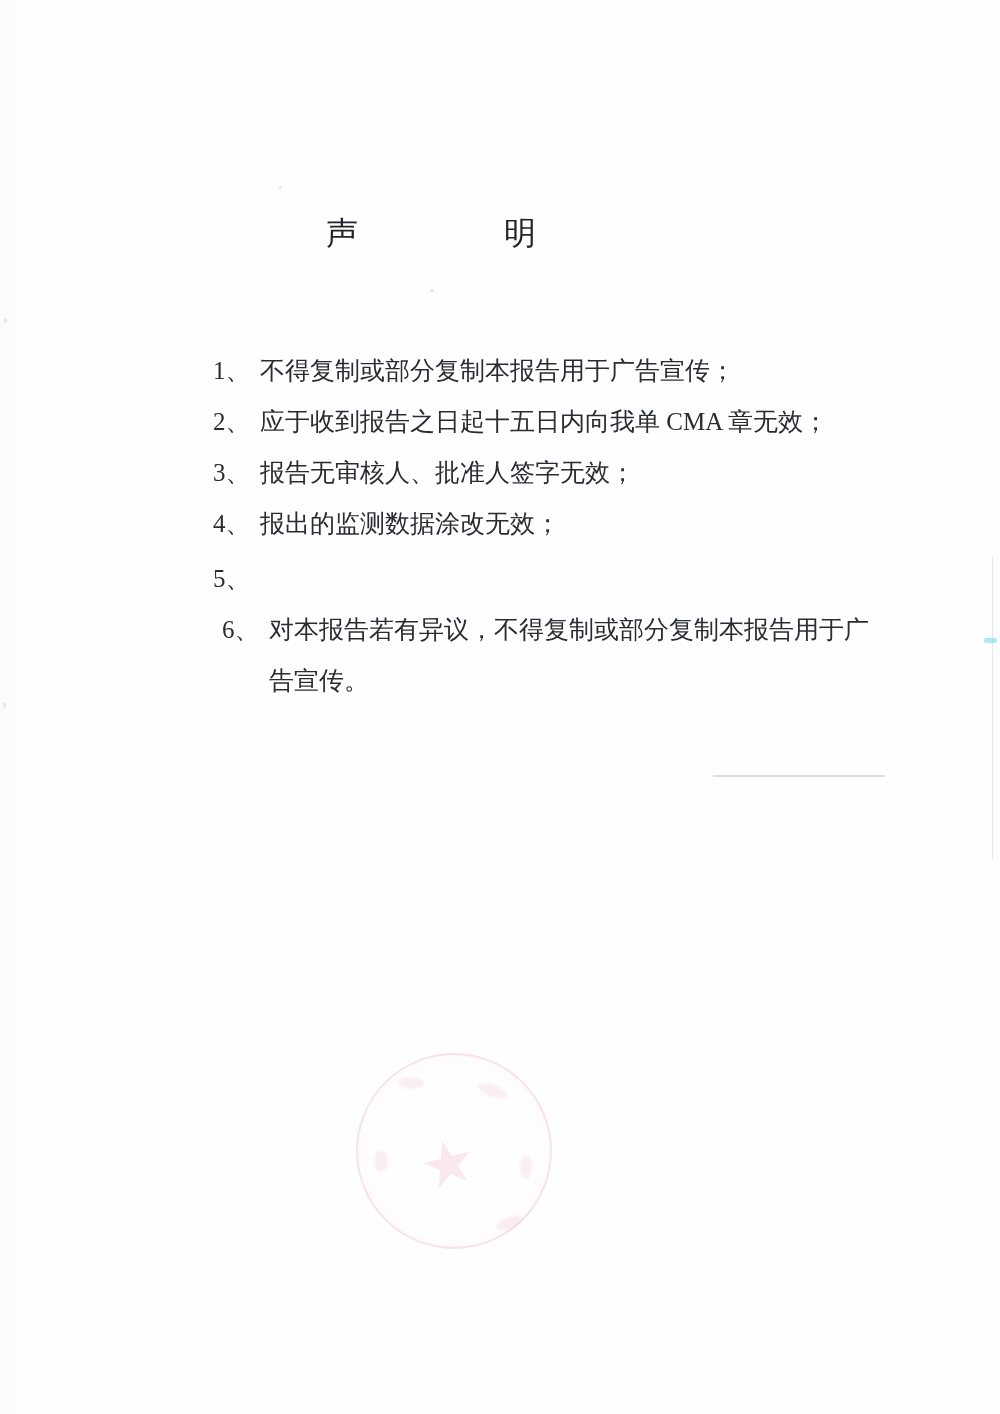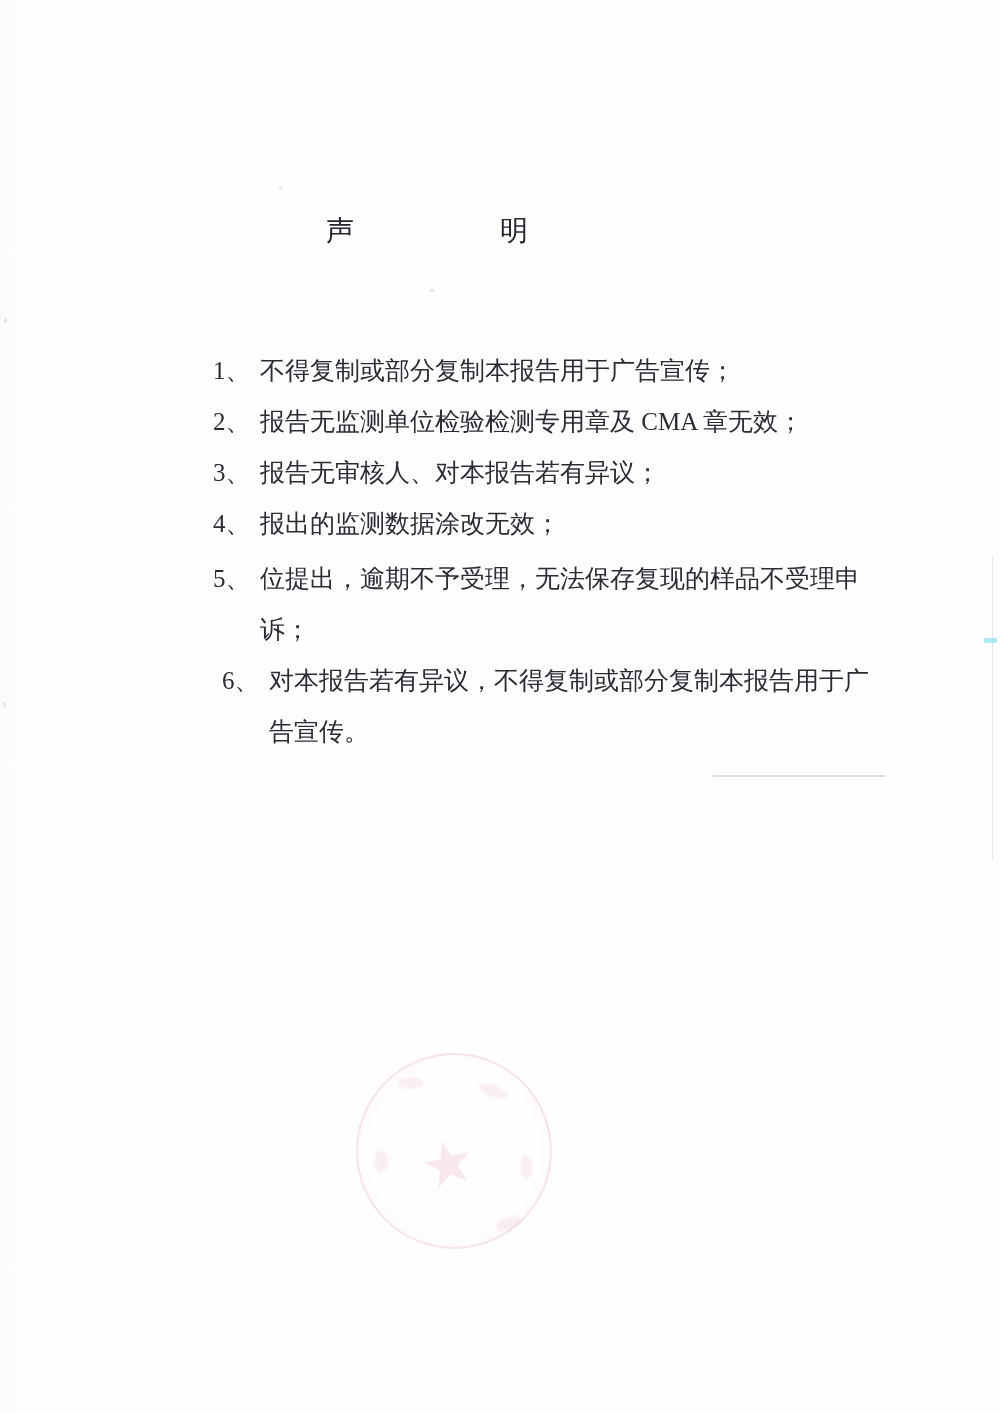--- a/index.html
+++ b/index.html
@@ -11,21 +11,21 @@
     overflow: hidden;
   }
   .page {
     position: absolute; inset: 0;
     background: linear-gradient(90deg, #fbfbfc 0%, #fefefe 3%, #fefefe 97%, #fcfdfd 100%);
   }
   
   .title {
     position: absolute;
     left: 326px; top: 212px;
-    font-size: 28px;
+    font-size: 32px;
     color: #23252c;
     letter-spacing: 0;
     white-space: nowrap;
   }
   .title .t-char { display: inline-block; }
   .title .t-char + .t-char { margin-left: 146px; }
 
   
   .decl-list {
     position: absolute;
@@ -111,42 +111,41 @@
     <div class="decl-item item-1">
       <span class="num">1、</span>
       <span class="txt">
         <span class="line">不得复制或部分复制本报告用于广告宣传；</span>
       </span>
     </div>
 
     <div class="decl-item item-2">
       <span class="num">2、</span>
       <span class="txt">
-        <span class="line">报告无监测单位检验检测专用章及 CMA 章无效；</span>
+        <span class="line">应于收到报告之日起十五日内向我单 CMA 章无效；</span>
       </span>
     </div>
 
     <div class="decl-item item-3">
       <span class="num">3、</span>
       <span class="txt">
-        <span class="line">报告无审核人、对本报告若有异议；</span>
+        <span class="line">报告无审核人、批准人签字无效；</span>
       </span>
     </div>
 
     <div class="decl-item item-4">
       <span class="num">4、</span>
       <span class="txt">
         <span class="line">报出的监测数据涂改无效；</span>
       </span>
     </div>
 
     <div class="decl-item item-5">
       <span class="num">5、</span>
       <span class="txt">
-        <span class="line">位提出，逾期不予受理，无法保存复现的样品不受理申诉；</span>
       </span>
     </div>
 
     <div class="decl-item item-6">
       <span class="num">6、</span>
       <span class="txt">
         <span class="line">对本报告若有异议，不得复制或部分复制本报告用于广告宣传。</span>
       </span>
     </div>
 

